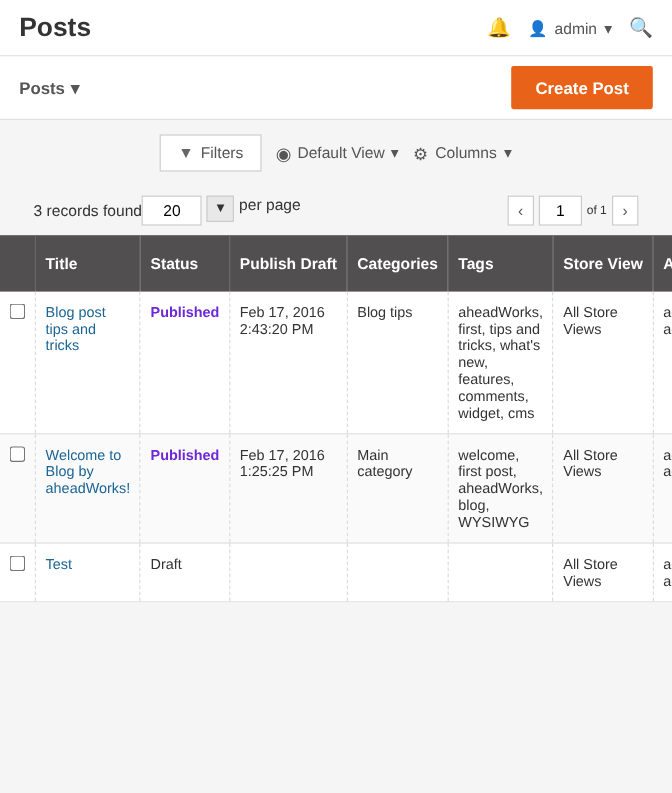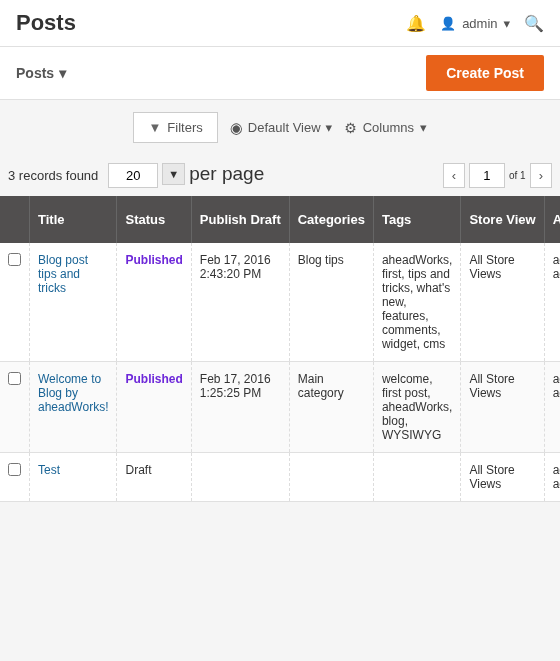--- a/index.html
+++ b/index.html
@@ -68,38 +68,37 @@
     .eye-icon { font-size: 15px; }
     .columns-btn {
       display: flex; align-items: center; gap: 6px;
       font-size: 13px; color: #555; cursor: pointer;
     }
     .gear-icon { font-size: 14px; }
 
     
     .records-row {
       background: #f5f5f5;
-      padding: 8px 8px;
-      display: flex;
-      align-items: center;
-      gap: 10px;
+      padding: 8px 28px;
+      display: flex;
+      align-items: center;
     }
     .records-found { font-size: 13px; color: #333; }
     .per-page-select {
       display: flex; align-items: flex-start; gap: 4px;
     }
     .per-page-input {
       border: 1px solid #ccc;
       padding: 4px 6px;
       font-size: 13px;
       width: 50px;
       text-align: center;
       background: #fff;
     }
-    .per-page-label { font-size: 19px; color: #333; }
+    .per-page-label { font-size: 13px; color: #333; }
     .pagination {
       display: flex; align-items: center; gap: 4px; margin-left: auto;
     }
     .page-btn {
       border: 1px solid #ccc;
       background: #fff;
       padding: 4px 8px;
       cursor: pointer;
       font-size: 13px;
       color: #555;

